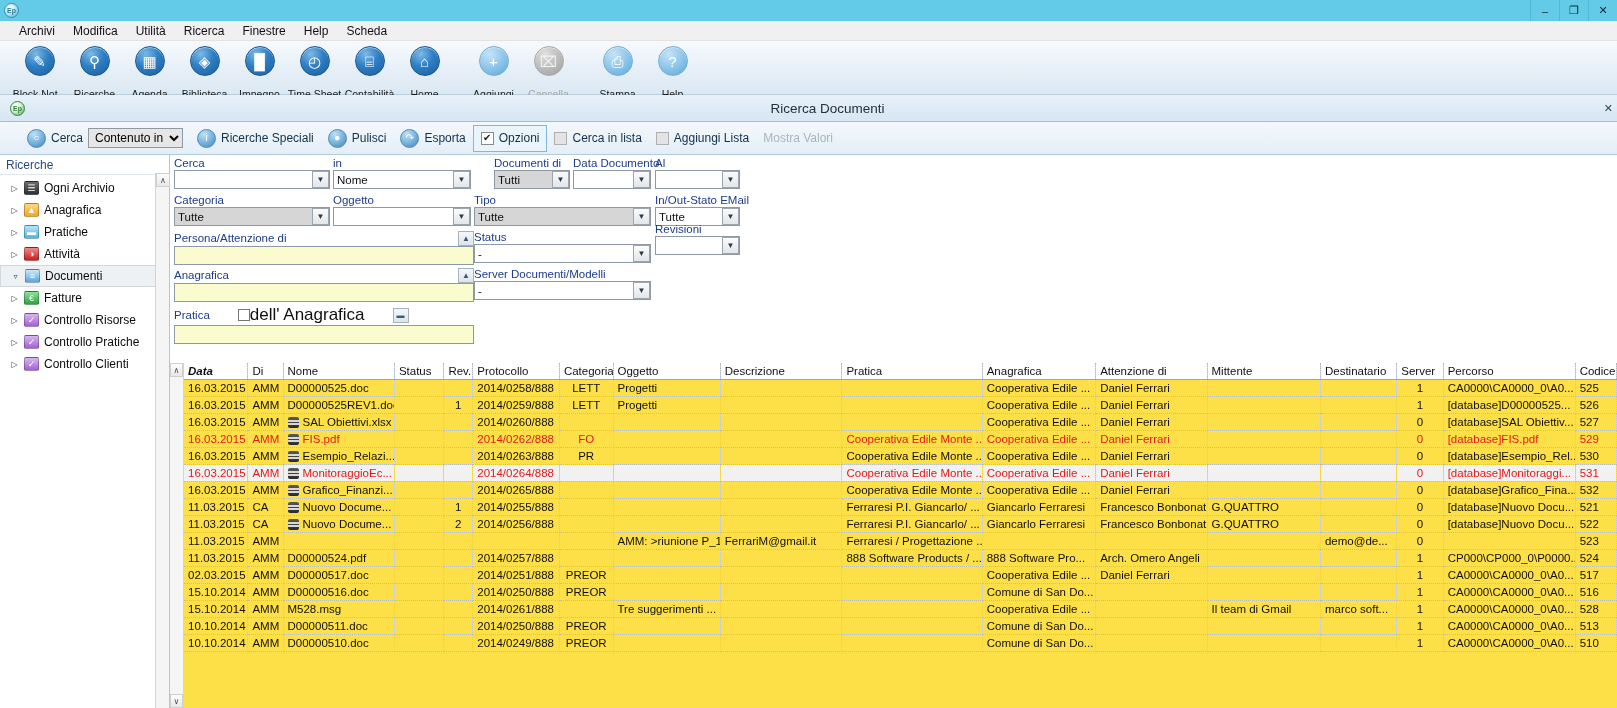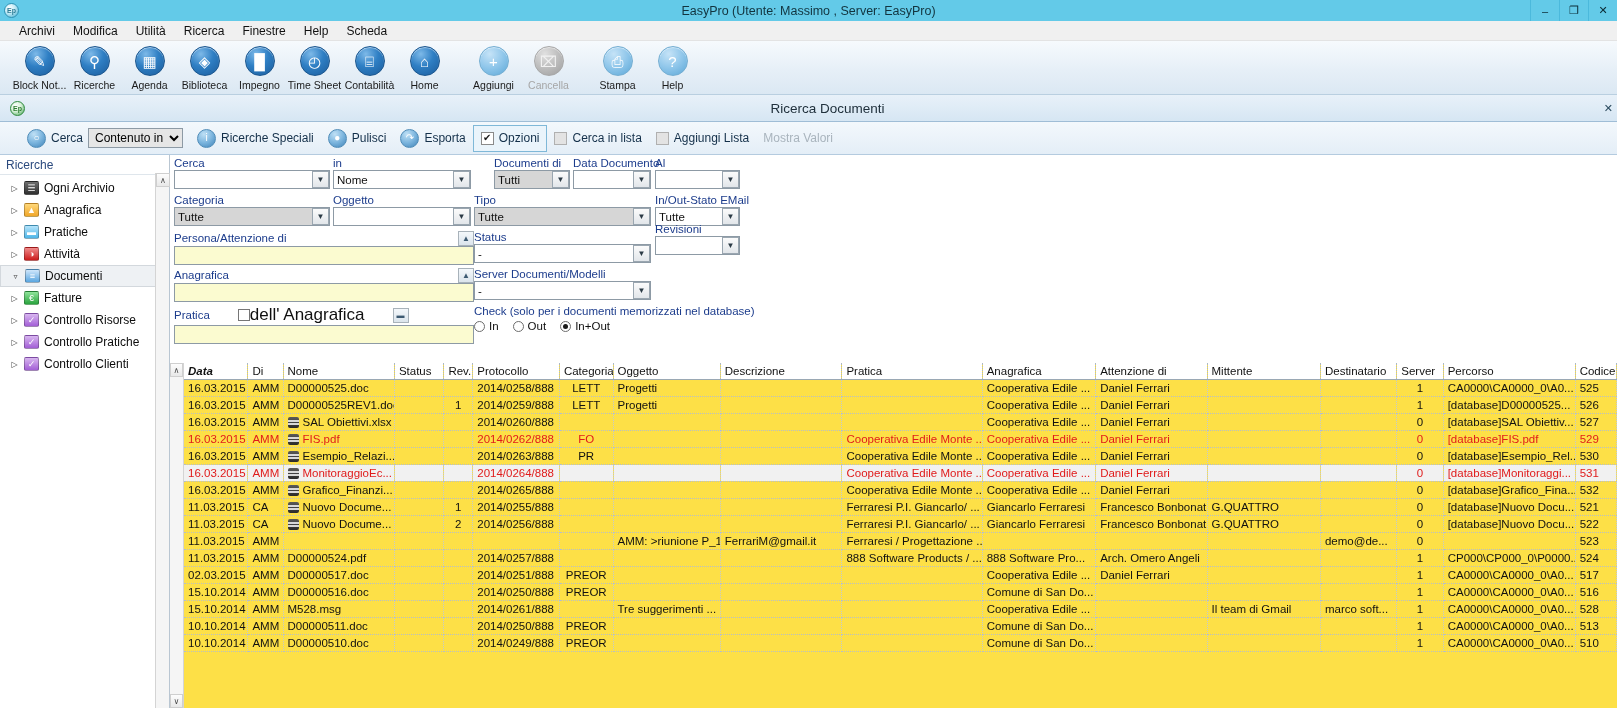--- a/index.html
+++ b/index.html
@@ -81,21 +81,21 @@
   }
   .tb-icon.light {
     background: radial-gradient(circle at 35% 25%, #c5e3f7 0%, #8fc6ea 50%, #5ba7d7 100%);
     border-color: #74aed2; color: #ffffff;
   }
   .tb-icon.disabled {
     background: radial-gradient(circle at 35% 25%, #e0e0e0 0%, #bdbdbd 50%, #9e9e9e 100%);
     border-color: #a8a8a8; color: #f1f1f1;
   }
   .tb-label {
-    margin-top: 3px; font-size: 10.5px; color: #1a1a1a;
+    margin-top: 12px; font-size: 10.5px; color: #1a1a1a;
     white-space: nowrap;
   }
   .tb-label.disabled { color: #a6a6a6; }
 
   
   #win-header {
     height: 27px;
     background: linear-gradient(to bottom, #e8f1f9 0%, #d6e6f3 100%);
     border-bottom: 1px solid #9fbdd6;
     display: flex; align-items: center;
@@ -322,21 +322,20 @@
     background: #d8d8d8;
   }
   .db-ico::before { top: 3px; }
   .db-ico::after { top: 6px; }
 </style>
 </head>
 <body>
 
 <div id="titlebar">
   <div class="app-badge">Ep</div>
-  <div class="title-text">EasyPro (Utente: Massimo , Server: EasyPro)</div>
   <div class="win-controls">
     <div class="win-btn">–</div>
     <div class="win-btn">❐</div>
     <div class="win-btn">✕</div>
   </div>
 </div>
 
 <div id="menubar">
     <div class="menu-item">Archivi</div>
     <div class="menu-item">Modifica</div>
@@ -611,37 +610,20 @@
         <div style="display:flex; align-items:center; gap:28px;">
           <span class="fld-label">Pratica</span>
           <span class="cb-row">
             <span class="cb"></span>
             <span>dell' Anagrafica</span>
           </span>
           <span class="picker-btn">▬</span>
         </div>
         <div class="ctl yellow">
           <span></span>
-        </div>
-      </div>
-      <div class="fld" style="left:304px; top:150px; width:290px;">
-        <div class="check-note">Check (solo per i documenti memorizzati nel database)</div>
-        <div style="display:flex; align-items:center; gap:14px; margin-top:3px;">
-          <span class="radio-row">
-            <span class="rb"></span>
-            <span>In</span>
-          </span>
-          <span class="radio-row">
-            <span class="rb"></span>
-            <span>Out</span>
-          </span>
-          <span class="radio-row">
-            <span class="rb on"></span>
-            <span>In+Out</span>
-          </span>
         </div>
       </div>
     </div>
 
     <div id="grid-wrap">
       <div id="grid-scroll-left">
         <div class="gs-arrow up">∧</div>
         <div class="gs-arrow down">∨</div>
       </div>
       <div id="grid">

